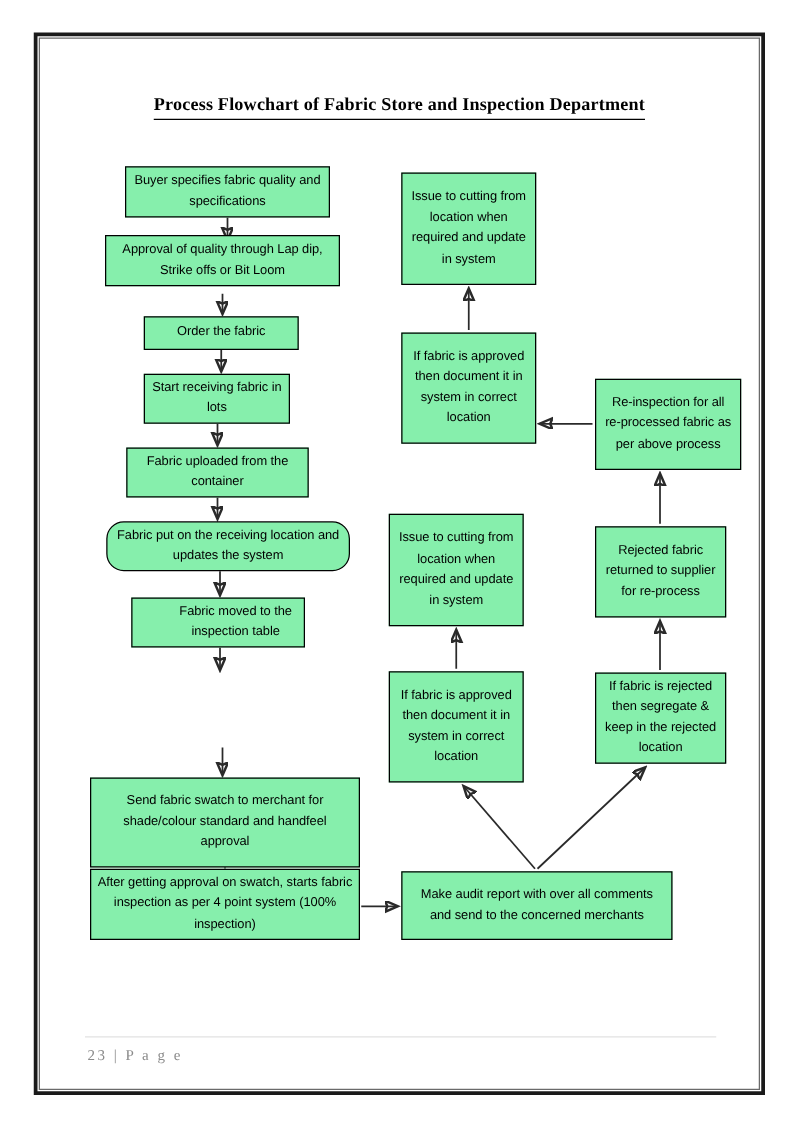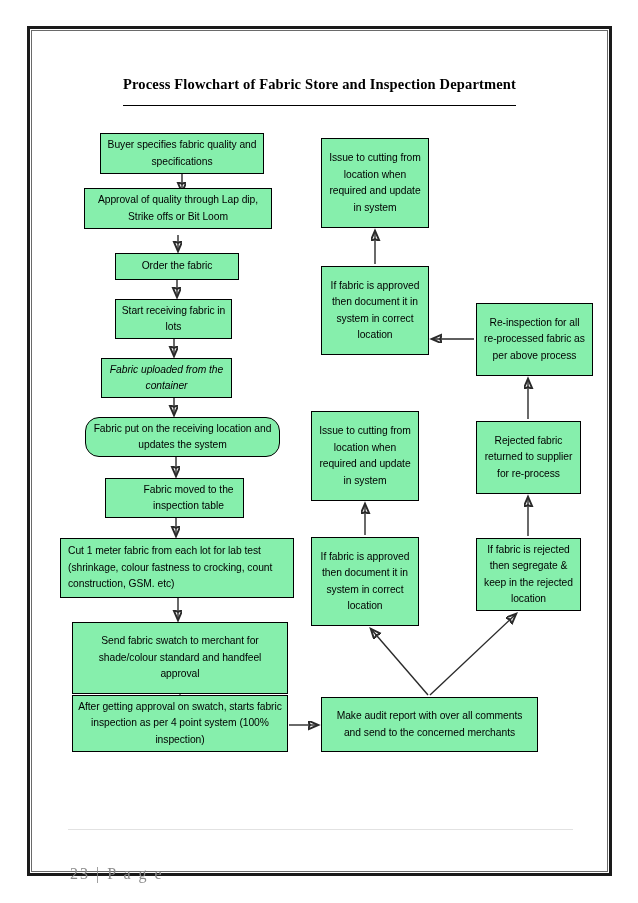--- a/index.html
+++ b/index.html
@@ -30,37 +30,36 @@
   #doc-title{
     position:absolute;
     left:27px; top:76px;
     width:585px;
     text-align:center;
     font-family:"Liberation Serif", serif;
     font-weight:bold;
     font-size:14.5px;
     letter-spacing:.15px;
   }
-  #doc-title span{ border-bottom:1.5px solid #000; padding-bottom:13px; }
+  #doc-title span{ border-bottom:1.5px solid #000; padding-bottom:3px; }
 
   
   #footer-rule{
     position:absolute;
     left:68px; top:829px;
     width:505px; height:1px;
     background:#e2e2e2;
   }
   #footer-text{
     position:absolute;
     left:70px; top:837px;
     font-family:"Liberation Serif", serif;
-    font-size:16px;
+    font-size:12px;
     color:#8a8a8a;
     letter-spacing:2px;
-    margin-top:28px;
   }
 
   
   #flow{
     position:absolute;
     left:0; top:0;
     width:638px; height:903px;
   }
   .node{
     position:absolute;
@@ -140,31 +139,28 @@
     </div>
   <div class="node" style="left:84px;top:188px;width:188px;height:41px;">
       <span class="txt">Approval of quality through Lap dip, Strike offs or Bit Loom</span>
     </div>
   <div class="node" style="left:115px;top:299px;width:117px;height:40px;">
       <span class="txt">Start receiving fabric in lots</span>
     </div>
   <div class="node" style="left:115px;top:253px;width:124px;height:27px;">
       <span class="txt">Order the fabric</span>
     </div>
-  <div class="node" style="left:101px;top:358px;width:131px;height:40px;font-style:italic;">
+  <div class="node" style="left:101px;top:358px;width:146px;height:40px;">
       <span class="txt">Fabric uploaded from the container</span>
     </div>
   <div class="node" style="left:85px;top:417px;width:195px;height:40px;border-radius:14px;">
       <span class="txt">Fabric put on the receiving location and updates the system</span>
     </div>
   <div class="node" style="left:105px;top:478px;width:139px;height:40px;padding-left:33px;">
       <span class="txt">Fabric moved to the inspection table</span>
-    </div>
-  <div class="node left-text" style="left:60px;top:538px;width:234px;height:60px;">
-      <span class="txt">Cut 1 meter fabric from each lot for lab test (shrinkage, colour fastness to crocking, count construction, GSM. etc)</span>
     </div>
   <div class="node" style="left:72px;top:622px;width:216px;height:72px;">
       <span class="txt">Send fabric swatch to merchant for shade/colour standard and handfeel approval</span>
     </div>
   <div class="node" style="left:72px;top:695px;width:216px;height:57px;">
       <span class="txt">After getting approval on swatch, starts fabric inspection as per 4 point system (100% inspection)</span>
     </div>
 
   <div class="node" style="left:321px;top:138px;width:108px;height:90px;">
       <span class="txt">Issue to cutting from location when required and update in system</span>

